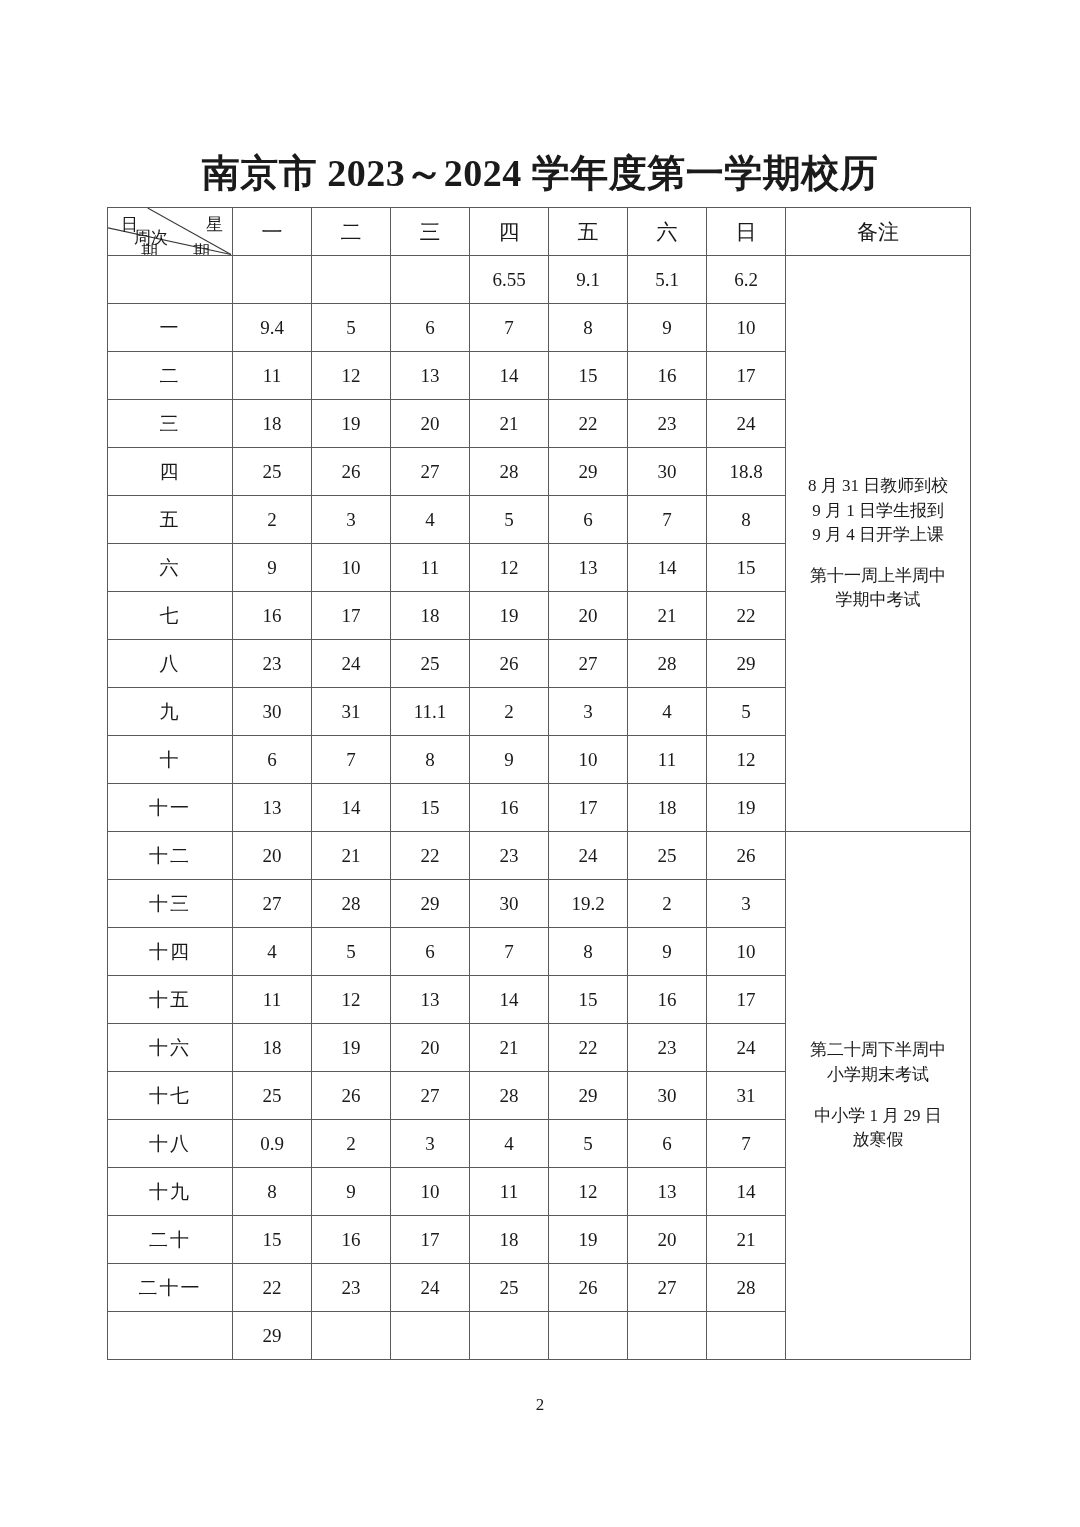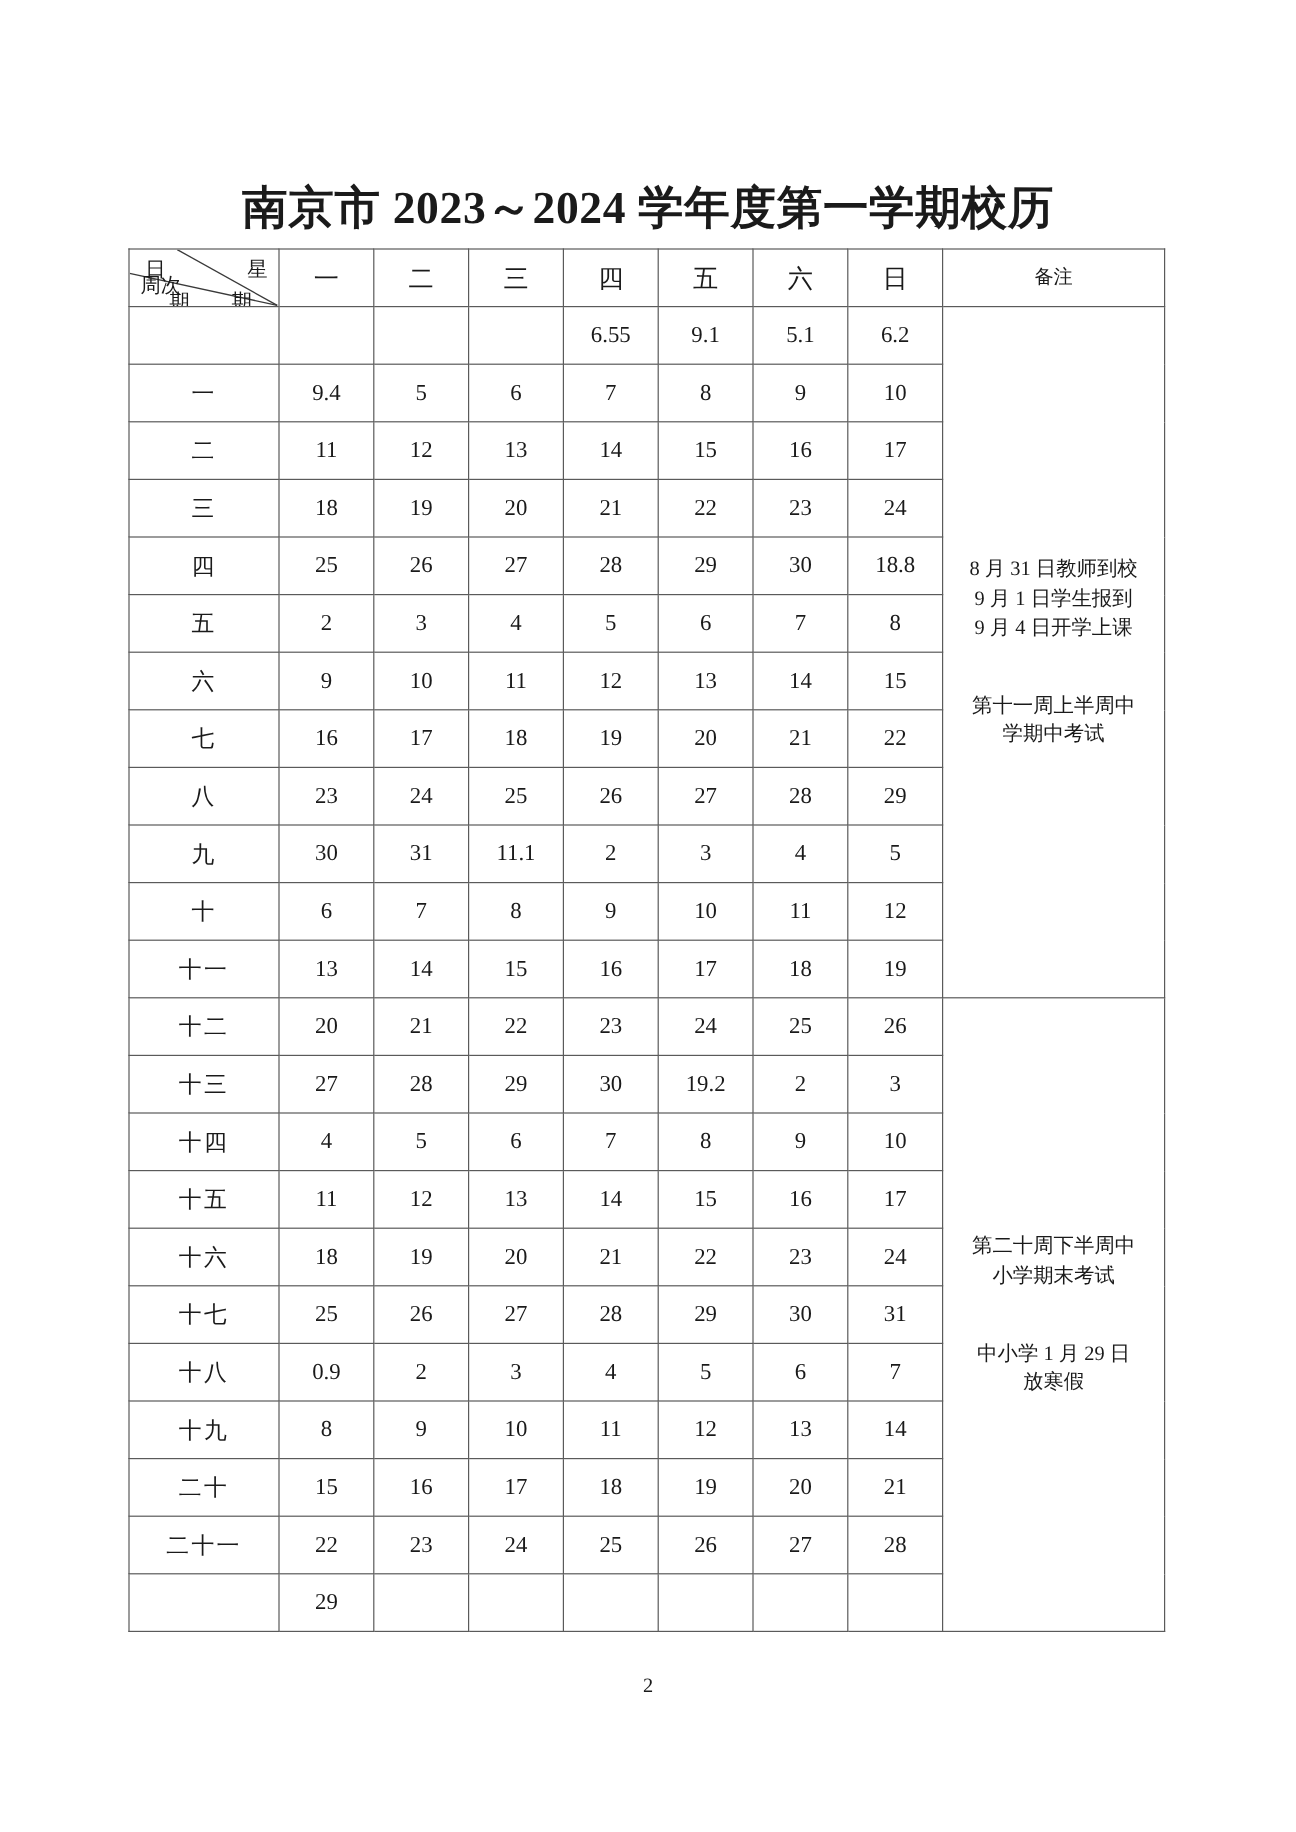--- a/index.html
+++ b/index.html
@@ -87,40 +87,40 @@
     position: absolute;
     font-size: 17px;
     line-height: 1;
     white-space: nowrap;
     color: #1a1a1a;
   }
   td.corner .lbl-weekday { right: 9px;  top: 8px; }
   td.corner .lbl-date    { left: 13px;  top: 8px; }
   td.corner .lbl-date2   { left: 33px;  top: 35px; }
   td.corner .lbl-weekday2{ right: 22px; top: 35px; }
-  td.corner .lbl-weeknum { left: 9px;   bottom: 9px; }
+  td.corner .lbl-weeknum { left: 26px;   bottom: 9px; }
 
   td.header-day {
     height: 90px;
     font-size: 21px;
   }
   td.header-remark {
     height: 90px;
-    font-size: 16px;
+    font-size: 21px;
   }
 
   
   td.remark-note {
     vertical-align: middle;
     text-align: left;
     padding: 0 6px 0 10px;
     font-size: 17px;
     line-height: 1.45;
   }
-  td.remark-note .note-block { margin: 12px; }
+  td.remark-note .note-block { margin: 0; }
   td.remark-note .note-gap { height: 16px; }
   td.remark-note .note-line { white-space: nowrap; }
 
   .page-number {
     position: absolute;
     left: 0;
     top: 1395px;
     width: 1080px;
     text-align: center;
     font-size: 17px;

